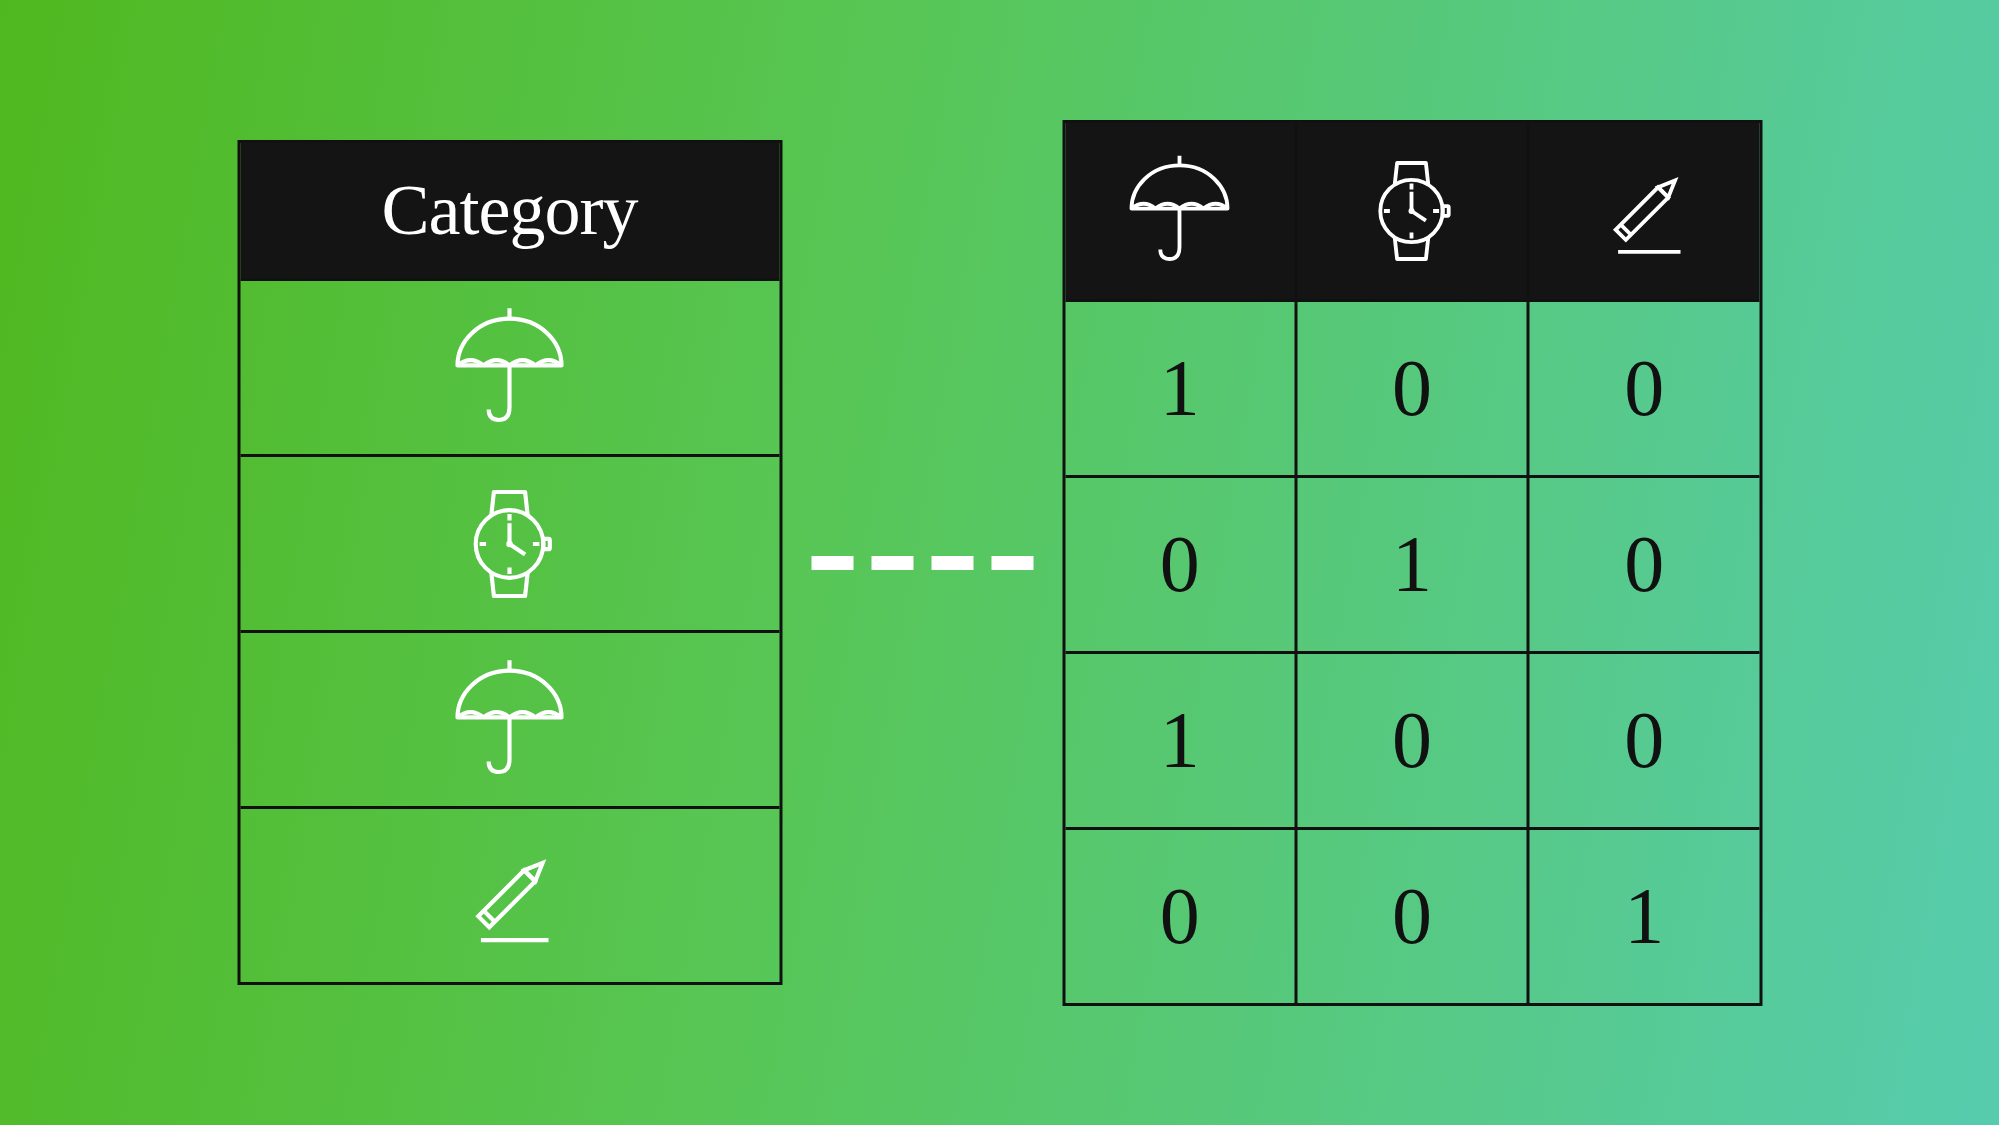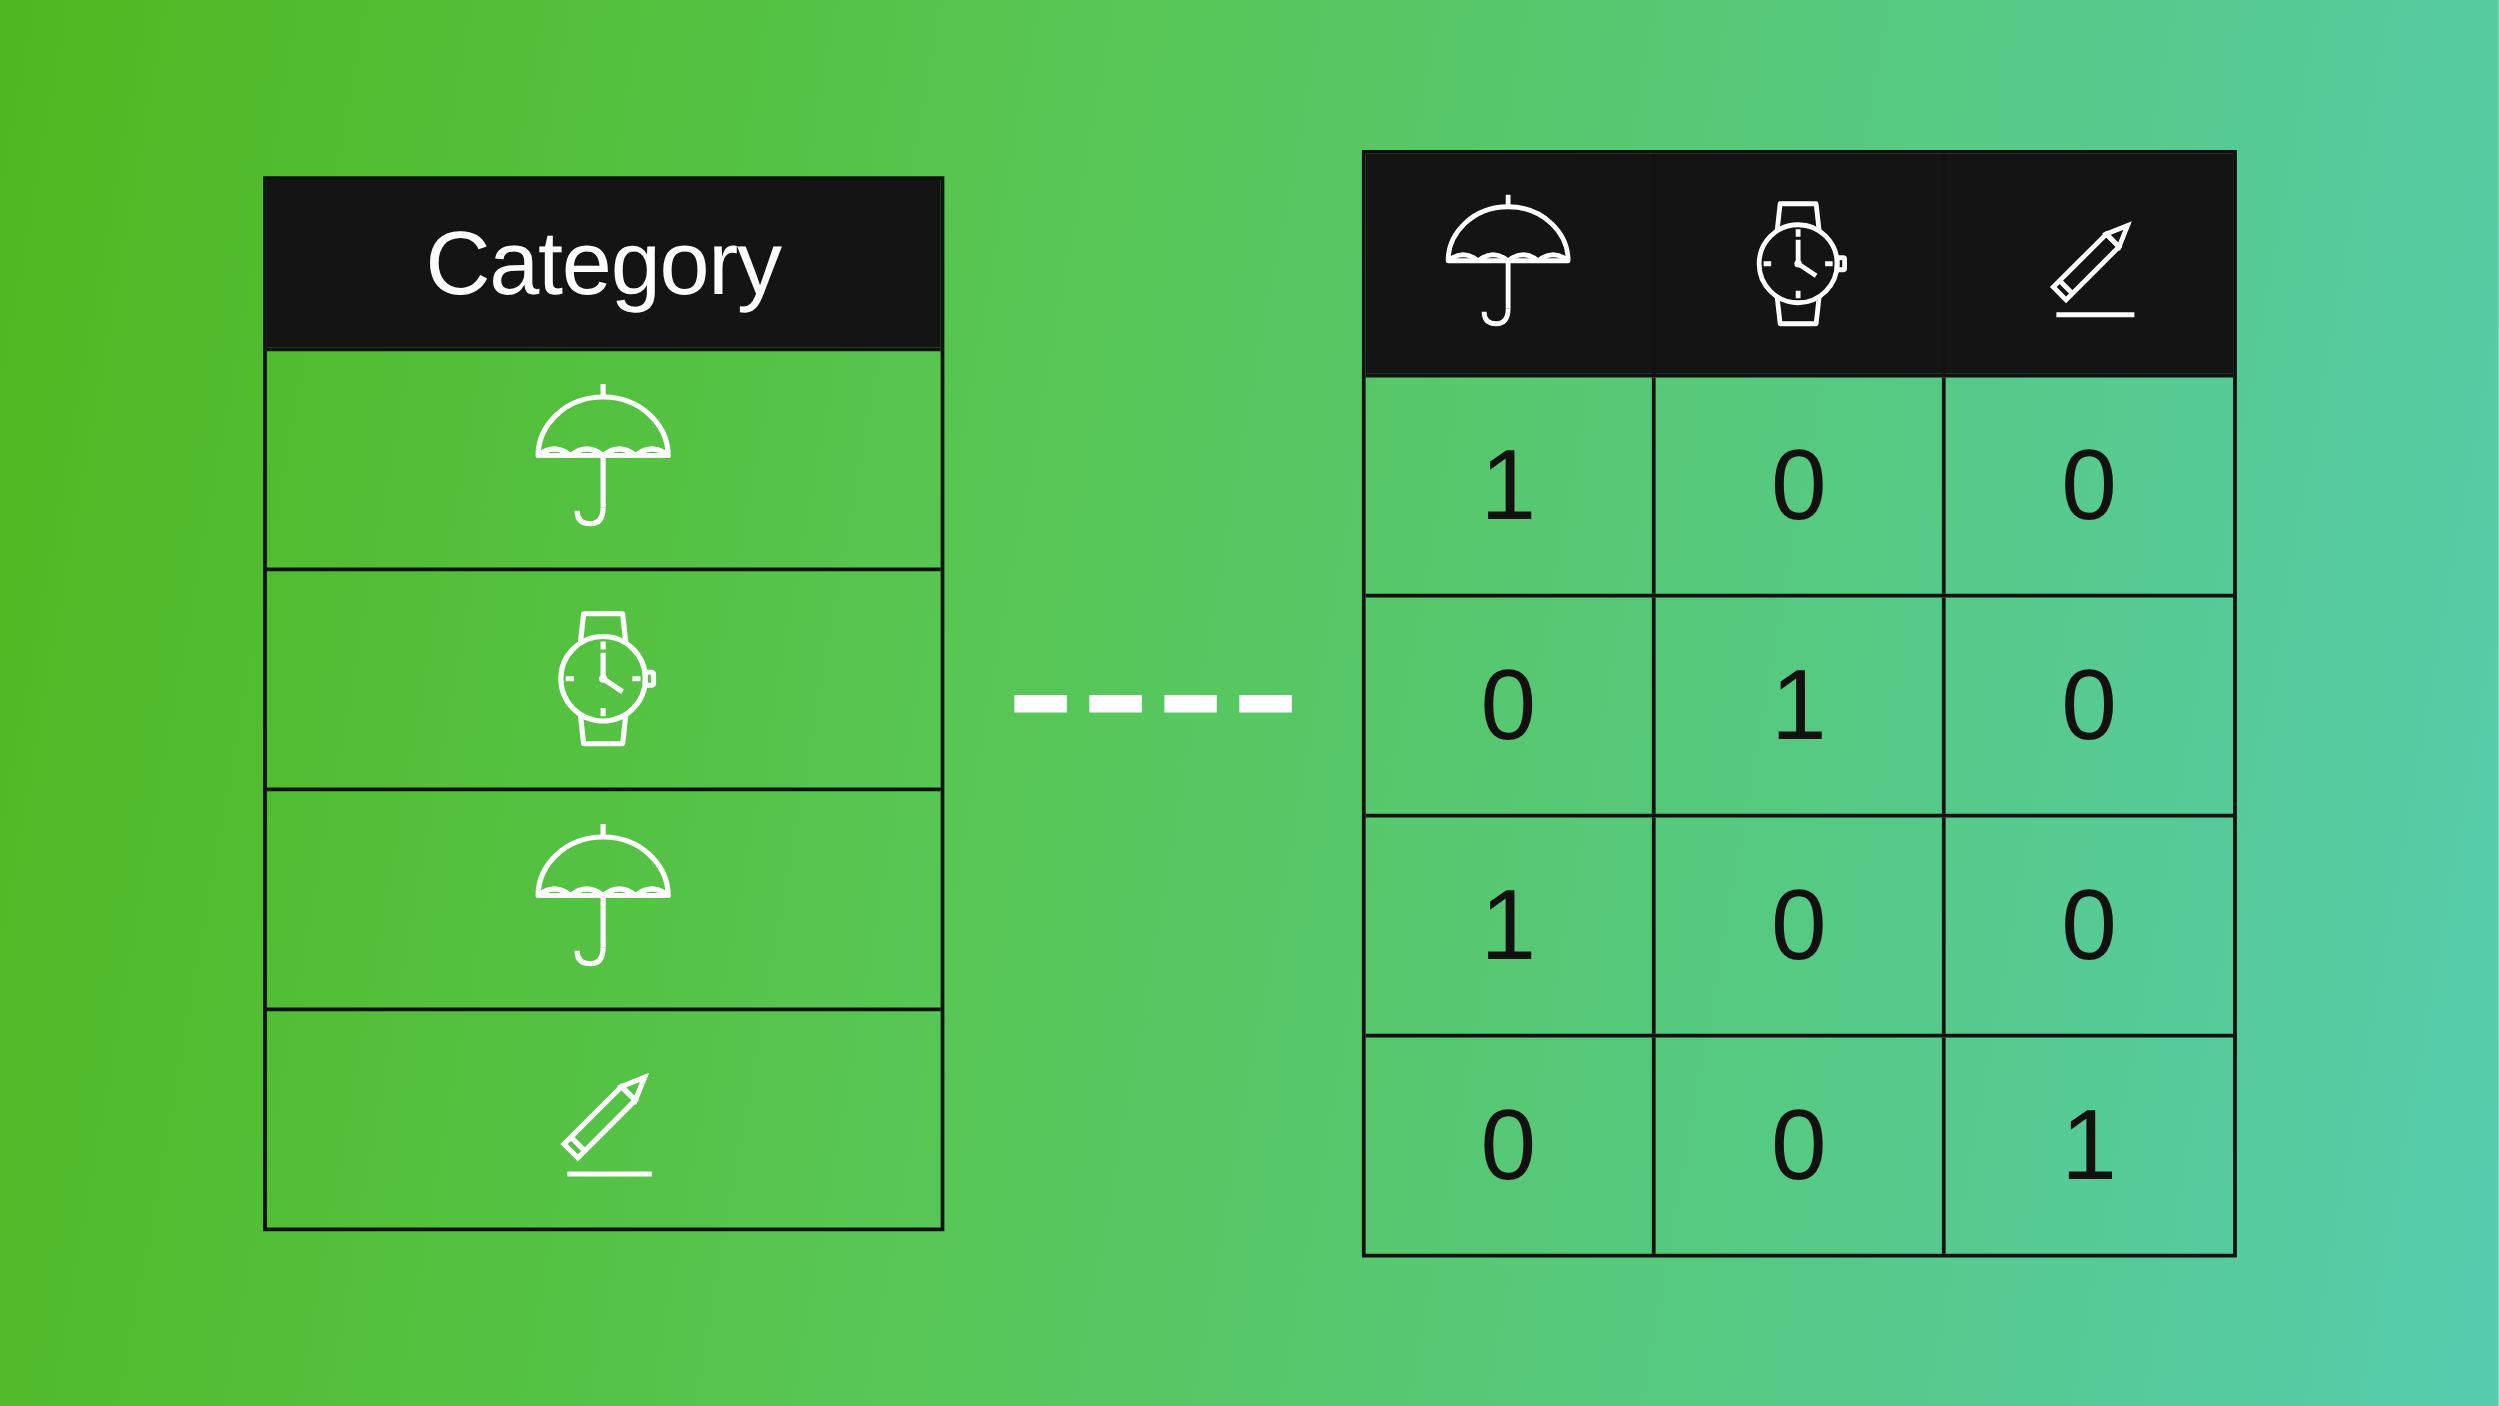--- a/index.html
+++ b/index.html
@@ -11,21 +11,22 @@
     font-family: -apple-system, BlinkMacSystemFont, "Segoe UI", Helvetica, Arial, sans-serif;
     position: relative;
     overflow: hidden;
   }
   .stage {
     position: absolute;
     left: 50%; top: 50%;
     transform: translate(-50%, -50%);
     display: flex;
     align-items: center;
-    gap: 56px;
+    gap: 29px;
+    font-family: Liberation Serif, serif;
   }
   
   .cat-table {
     border: 3px solid #111;
     width: 545px;
   }
   .cat-header {
     background: #141414;
     color: #fff;
     font-size: 72px;

